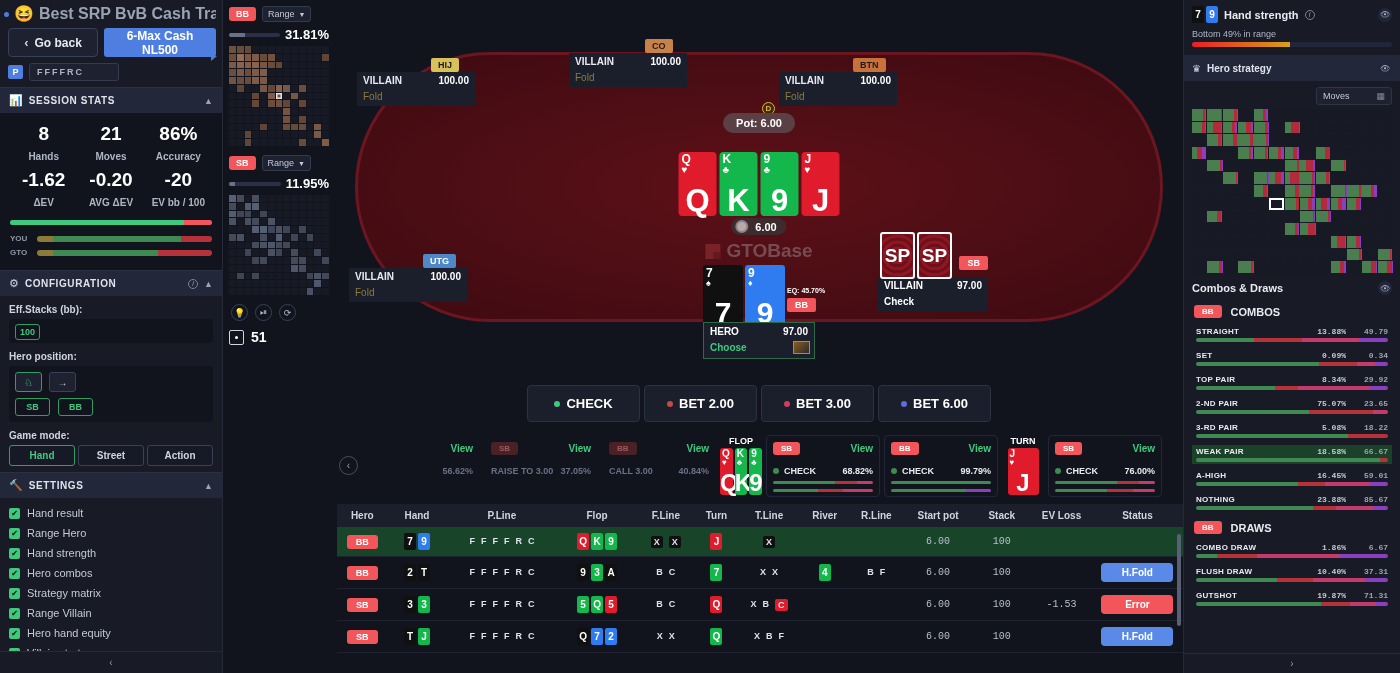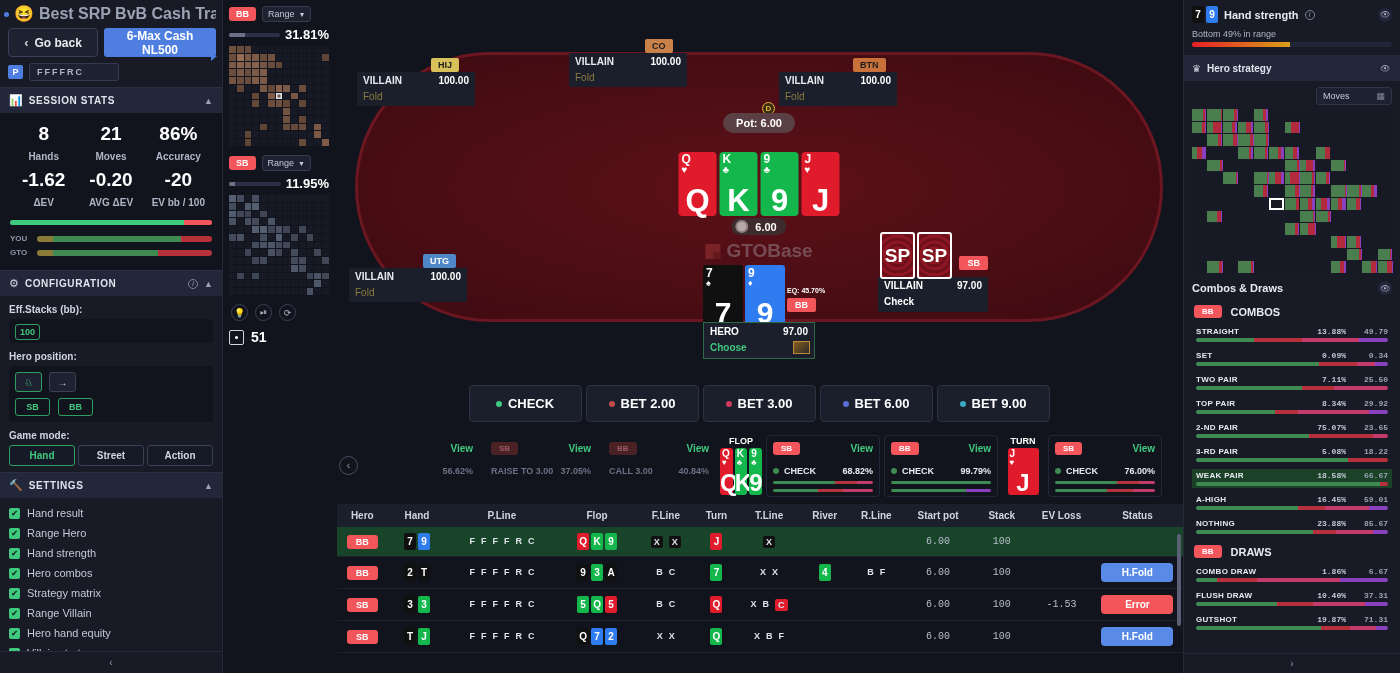--- a/index.html
+++ b/index.html
@@ -865,24 +865,20 @@
           <span>BET 2.00</span>
         </div>
         <div class="abtn">
           <span class="adot" style="background:#d13b5e"></span>
           <span>BET 3.00</span>
         </div>
         <div class="abtn">
           <span class="adot" style="background:#5a6fd8"></span>
           <span>BET 6.00</span>
         </div>
-        <div class="abtn">
-          <span class="adot" style="background:#3aa9c2"></span>
-          <span>BET 9.00</span>
-        </div>
       </div>
 
     <div class="replay" id="replay-strip">
         <span class="navc">‹</span>
         <div class="rcell faded">
           <div class="top">
             <span></span>
             <span class="view">View</span>
           </div>
           <div class="mid dimtxt">
@@ -1651,32 +1647,20 @@
           </div>
           <div class="cbar">
             <i style="width:64%;background:#3f8a52"></i>
             <i style="width:20%;background:#b7313a"></i>
             <i style="width:9%;background:#c43a6a"></i>
             <i style="width:7.000000000000001%;background:#8a3fbe"></i>
           </div>
         </div>
         <div class="crow">
           <div class="line">
-            <span class="nm">TWO PAIR</span>
-            <span class="p1">7.11%</span>
-            <span class="p2">25.50</span>
-          </div>
-          <div class="cbar">
-            <i style="width:55.00000000000001%;background:#3f8a52"></i>
-            <i style="width:17%;background:#b7313a"></i>
-            <i style="width:28.000000000000004%;background:#c43a6a"></i>
-          </div>
-        </div>
-        <div class="crow">
-          <div class="line">
             <span class="nm">TOP PAIR</span>
             <span class="p1">8.34%</span>
             <span class="p2">29.92</span>
           </div>
           <div class="cbar">
             <i style="width:41%;background:#3f8a52"></i>
             <i style="width:12%;background:#b7313a"></i>
             <i style="width:37%;background:#c43a6a"></i>
             <i style="width:10%;background:#8a3fbe"></i>
           </div>

